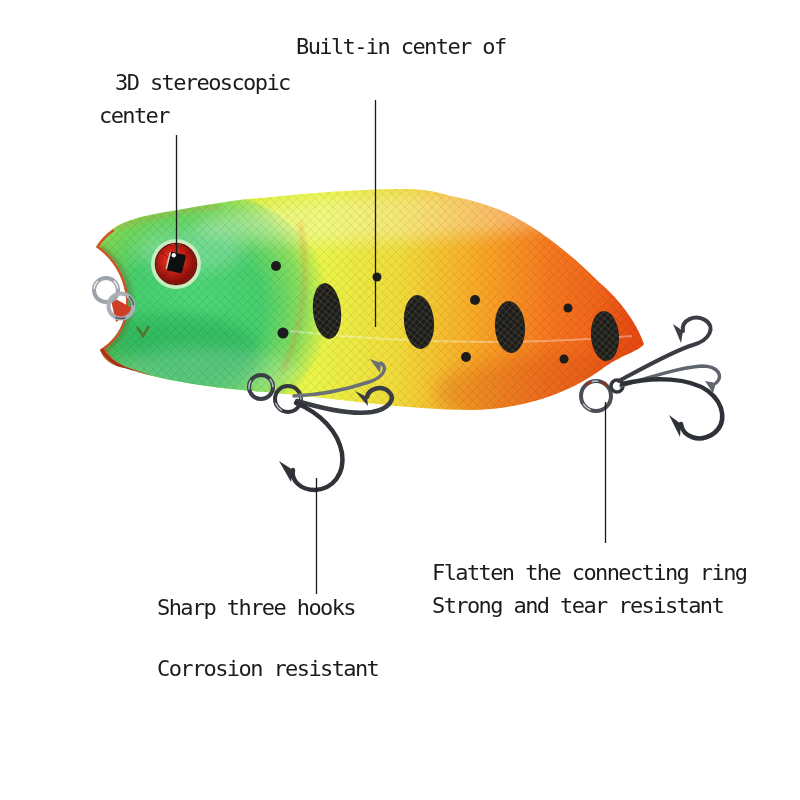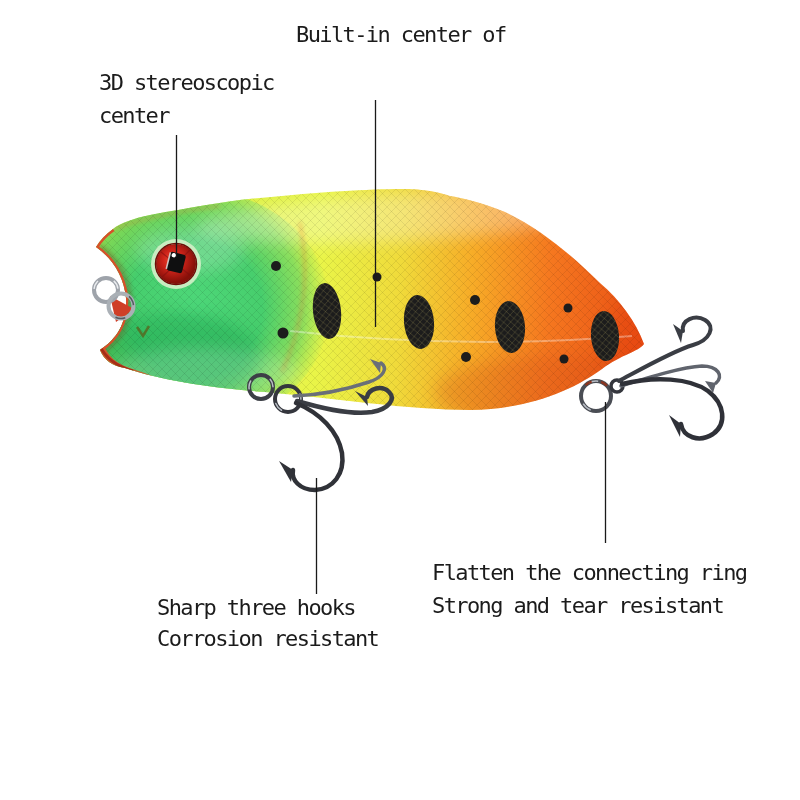--- a/index.html
+++ b/index.html
@@ -177,24 +177,24 @@
     </g>
 
     <g stroke="#1a1a1a" stroke-width="1.3">
       <line x1="176.5" y1="135" x2="176.5" y2="257"></line>
       <line x1="375.5" y1="100" x2="375.5" y2="327"></line>
       <line x1="316.5" y1="478" x2="316.5" y2="594"></line>
       <line x1="605.5" y1="402" x2="605.5" y2="543"></line>
     </g>
   </svg>
 
-  <div class="lbl" style="left:99px;top:72px">3D stereoscopic</div>
+  <div class="lbl" style="left:115px;top:72px">3D stereoscopic</div>
   <div class="lbl" style="left:99px;top:105px">center</div>
 
-  <div class="lbl" style="left:296px;top:24px">Built-in center of</div>
+  <div class="lbl" style="left:296px;top:36px">Built-in center of</div>
 
   <div class="lbl" style="left:157px;top:597px">Sharp three hooks</div>
-  <div class="lbl" style="left:157px;top:628px">Corrosion resistant</div>
+  <div class="lbl" style="left:157px;top:658px">Corrosion resistant</div>
 
   <div class="lbl" style="left:432px;top:595px">Strong and tear resistant</div>
   <div class="lbl" style="left:432px;top:562px">Flatten the connecting ring</div>
 
 </div>
 
 </body></html>

